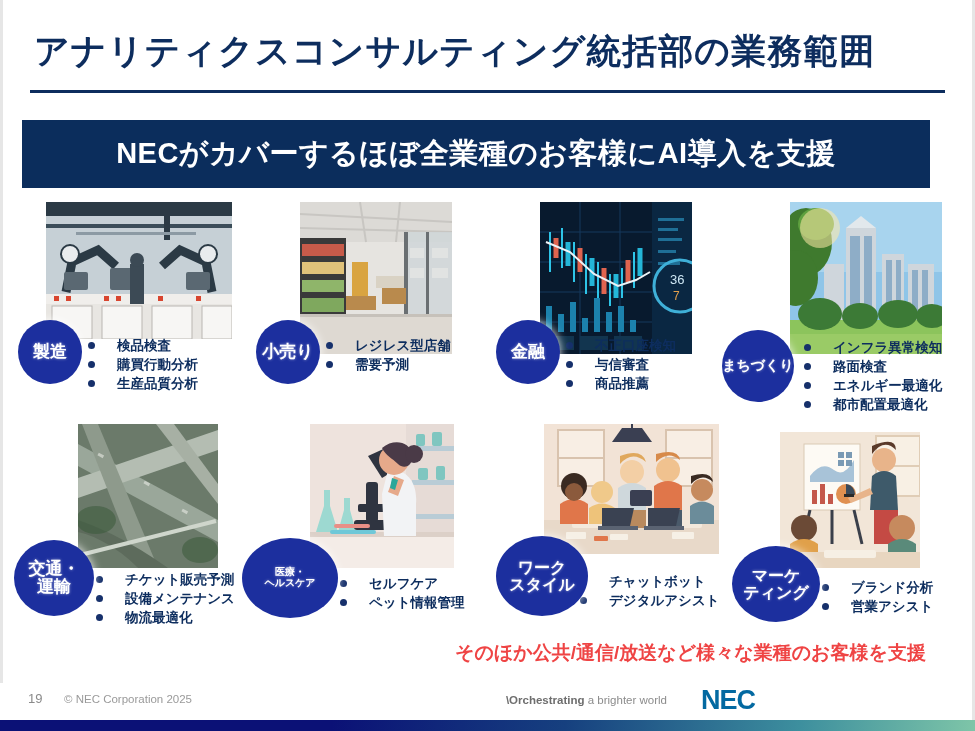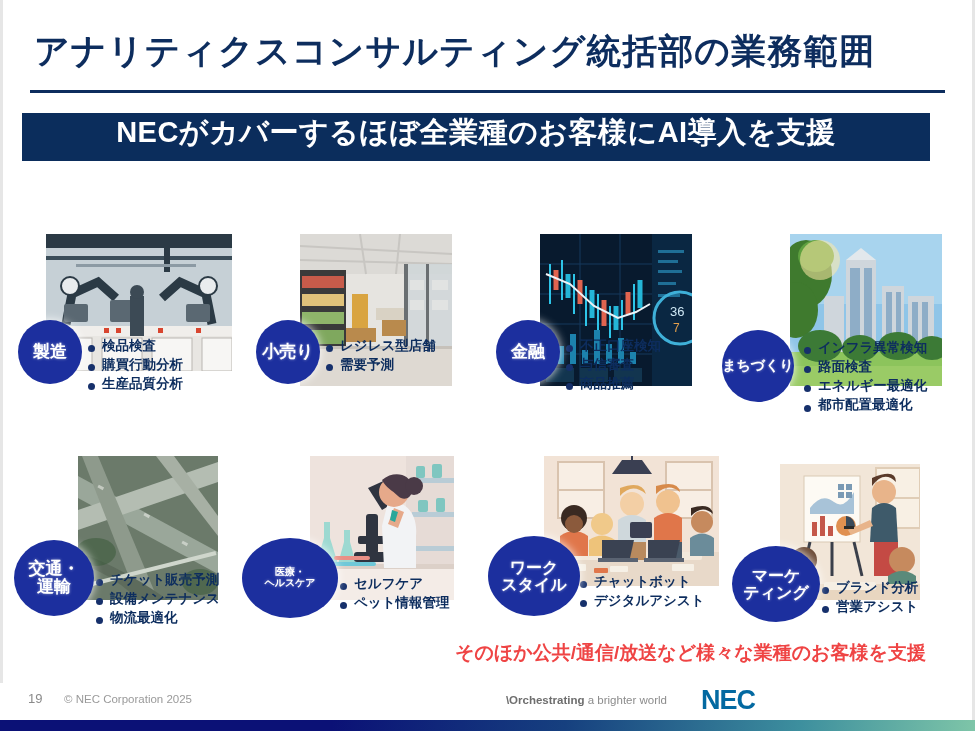--- a/index.html
+++ b/index.html
@@ -18,56 +18,56 @@
     position:absolute;left:34px;top:28px;
     font-size:35px;font-weight:bold;color:#0d2d5e;
     letter-spacing:1px;white-space:nowrap;
   }
   .title-rule{
     position:absolute;left:30px;top:90px;width:915px;height:3px;background:#0d2d5e;
   }
 
   
   .banner{
-    position:absolute;left:22px;top:113px;width:908px;height:48px;
-    background:#0b2d5c;display:flex;align-items:flex-start;justify-content:center;
+    position:absolute;left:22px;top:120px;width:908px;height:68px;
+    background:#0b2d5c;display:flex;align-items:center;justify-content:center;
   }
   .banner-text{
     color:#ffffff;font-size:29px;font-weight:bold;letter-spacing:0.5px;white-space:nowrap;
   }
 
   
   .grid{position:absolute;left:0;top:196px;width:975px;}
   .row{position:relative;height:224px;}
   .card{position:absolute;top:0;width:244px;height:224px;}
 
   .card-photo{
     position:absolute;left:36px;top:6px;width:186px;height:137px;
-    overflow:hidden;background:#84cc16;margin-top:32px;
+    overflow:hidden;background:#84cc16;
   }
   .card-photo.sq{left:52px;width:152px;height:152px;}
   .card-photo svg{display:block;width:100%;height:100%;}
 
   .badge{
     position:absolute;z-index:5;
     background:#1c2f9e;border-radius:50%;
     display:flex;align-items:center;justify-content:center;
     color:#ffffff;font-weight:bold;text-align:center;
     box-shadow:0 0 10px rgba(255,255,255,0.9);
     line-height:1.08;
   }
   .badge.one{left:8px;top:124px;width:64px;height:64px;font-size:17px;}
   .badge.two{left:0px;top:118px;width:84px;height:78px;border-radius:50%;font-size:17px;}
   .badge span{text-shadow:0 0 3px rgba(255,255,255,0.55);}
 
   .bullets{
     position:absolute;left:78px;top:140px;width:175px;
     color:#0d2d5e;font-size:13.5px;font-weight:bold;line-height:1.42;
   }
-  .bullets .bl{display:flex;align-items:center;white-space:nowrap;}
+  .bullets .bl{display:flex;align-items:flex-start;white-space:nowrap;gap:15px;}
   .bullets .dot{
     flex:0 0 auto;width:7px;height:7px;border-radius:50%;
     background:#16306b;margin-top:6px;margin-right:7px;
   }
 
   
   .note{
     position:absolute;left:455px;top:640px;
     font-size:19px;font-weight:bold;color:#ef4444;white-space:nowrap;
   }
@@ -534,21 +534,21 @@
                 <path d="M100 102 l40 0 0 4 -40 0 z" fill="#5a6372"></path>
             </g>
             <g fill="#f6f0e6">
                 <rect x="22" y="108" width="20" height="7" rx="1"></rect>
                 <rect x="66" y="110" width="18" height="6" rx="1"></rect>
                 <rect x="128" y="108" width="22" height="7" rx="1"></rect>
               </g>
             <rect x="50" y="112" width="14" height="5" rx="1" fill="#e0764a"></rect>
           </svg>
         </div>
-        <div class="badge two" style="left:0px;top:116px;width:92px;height:80px;font-size:16px;">
+        <div class="badge two" style="left:8px;top:116px;width:92px;height:80px;font-size:16px;">
           <span>
             <span>ワーク</span><br>
             <span>スタイル</span>
           </span>
         </div>
         <div class="bullets" style="left:92px;top:152px;">
           <div class="bl">
               <i class="dot"></i>
               <span>チャットボット</span>
             </div>

